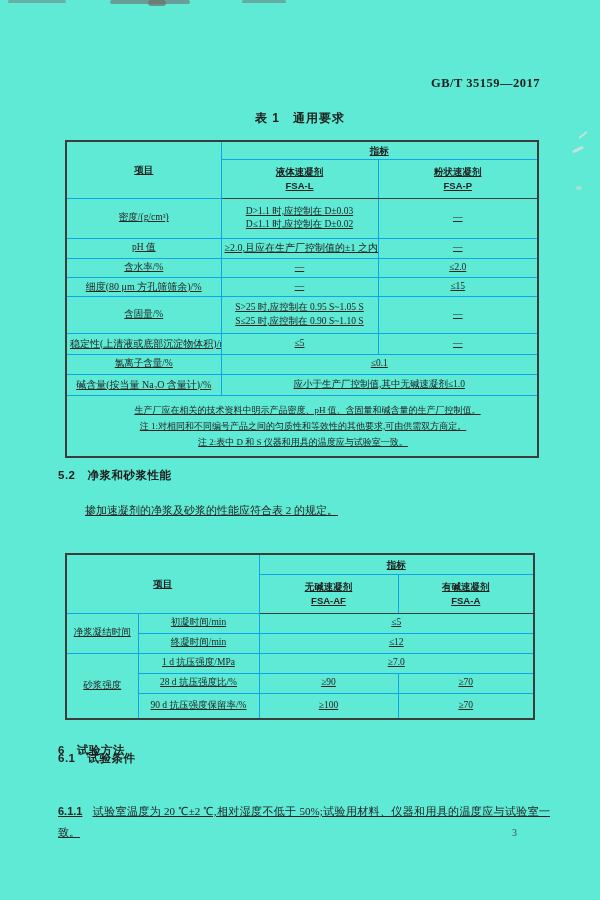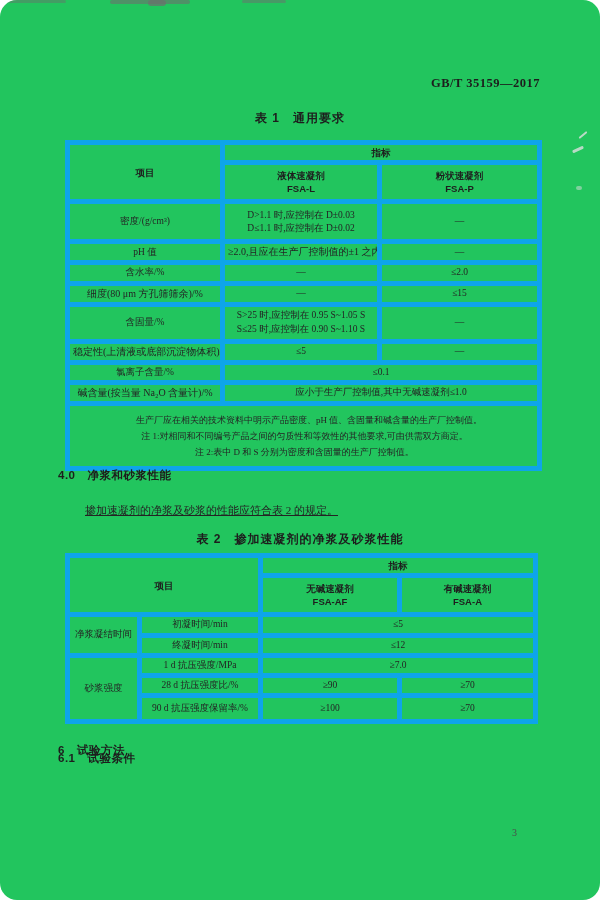--- a/index.html
+++ b/index.html
@@ -1,20 +1,20 @@
 <!DOCTYPE html>
 <html><head>
 <meta charset="utf-8">
 <style>
   * { margin:0; padding:0; box-sizing:border-box; }
   html,body { width:600px; height:900px; }
   body { font-family:"Liberation Serif","DejaVu Serif",serif; color:#222; }
   .page {
     position:relative; width:600px; height:900px;
-    background:#22c55e; overflow:hidden;border-radius:17px;
+    background:#5eead4; overflow:hidden;
   }
   
   .smudge { position:absolute; background:#6e6e6e; border-radius:2px; filter:blur(0.7px); }
   .s1 { left:8px;   top:0; width:58px; height:3px; opacity:.45; }
   .s2 { left:110px; top:0; width:80px; height:4px; opacity:.6; }
   .s3 { left:148px; top:0; width:18px; height:6px; opacity:.7; border-radius:3px; }
   .s4 { left:242px; top:0; width:44px; height:3px; opacity:.5; }
   .pencil { position:absolute; background:#dedede; opacity:.8; border-radius:2px; }
   .p1 { left:578px; top:134px; width:10px; height:2px; transform:rotate(-40deg); }
   .p2 { left:572px; top:148px; width:12px; height:3px; transform:rotate(-25deg); }
@@ -31,23 +31,23 @@
   .t1-title { top:110px; }
   .t2-title { top:531px; }
 
   table.tbl {
     position:absolute; border-collapse:collapse; table-layout:fixed;
     border:2px solid #3c3c3c;
   }
   table.t1 { left:65px; top:140px; width:472px; }
   table.t2 { left:65px; top:553px; width:468px; }
   .tbl td {
-    border:5px solid #0ea5e9; text-align:center; vertical-align:middle;
+    border:1px solid #0ea5e9; text-align:center; vertical-align:middle;
     font:9.5px/1.4 "Liberation Serif","DejaVu Serif",serif; color:#242424;
-    padding:1px 3px; overflow:hidden;
+    padding:1px 3px; overflow:hidden;text-decoration:underline;
   }
   .tbl td.hdr { font-family:"Liberation Sans",sans-serif; font-weight:bold; font-size:9.5px; color:#1e1e1e; }
   .tbl .tight { font-size:10px; white-space:nowrap; }
   .tbl .nw { white-space:nowrap; }
   .thickb td { border-bottom:1.6px solid #3c3c3c; }
   .notes-cell {
     text-align:center; padding:6px 10px 6px 12px !important;
     font-size:9px !important; line-height:1.8 !important;margin-left:16px;
   }
   .notes-cell .n-first { margin-left:9px; }
@@ -149,30 +149,29 @@
         <td colspan="2">≤0.1</td>
       </tr>
       <tr style="height:21px">
         <td class="tight">碱含量(按当量 Na₂O 含量计)/%</td>
         <td colspan="2">应小于生产厂控制值,其中无碱速凝剂≤1.0</td>
       </tr>
       <tr style="height:62px">
         <td colspan="3" class="notes-cell">
           <div class="n-first">生产厂应在相关的技术资料中明示产品密度、pH 值、含固量和碱含量的生产厂控制值。</div>
           <div>注 1:对相同和不同编号产品之间的匀质性和等效性的其他要求,可由供需双方商定。</div>
-          <div>注 2:表中 D 和 S 分别为密度和含固量的生产厂控制值。</div>
+          <div>注 2:表中 D 和 S 仪器和用具的温度应与试验室一致。</div>
         </td>
       </tr>
     </tbody>
   </table>
 
-  <div class="sec-heading h52">4.0　净浆和砂浆性能</div>
+  <div class="sec-heading h52">5.2　净浆和砂浆性能</div>
   <div class="body-par par52">掺加速凝剂的净浆及砂浆的性能应符合表 2 的规定。</div>
 
-  <div class="table-title t2-title">表 2　掺加速凝剂的净浆及砂浆性能</div>
 
   <table class="tbl t2">
     <colgroup>
         <col style="width:72px">
         <col style="width:121px">
         <col style="width:139px">
         <col style="width:136px">
       </colgroup>
     <tbody>
       <tr style="height:20px">
@@ -211,16 +210,19 @@
       <tr style="height:26px">
         <td>90 d 抗压强度保留率/%</td>
         <td>≥100</td>
         <td>≥70</td>
       </tr>
     </tbody>
   </table>
 
   <div class="sec-heading h6">6　试验方法</div>
   <div class="sec-heading h61">6.1　试验条件</div>
+  <div class="body-par par611">
+    <span class="clause-num">6.1.1</span><span>试验室温度为 20 ℃±2 ℃,相对湿度不低于 50%;试验用材料、仪器和用具的温度应与试验室一致。</span>
+  </div>
 
   <div class="page-number">3</div>
 
 </div>
 
 </body></html>

